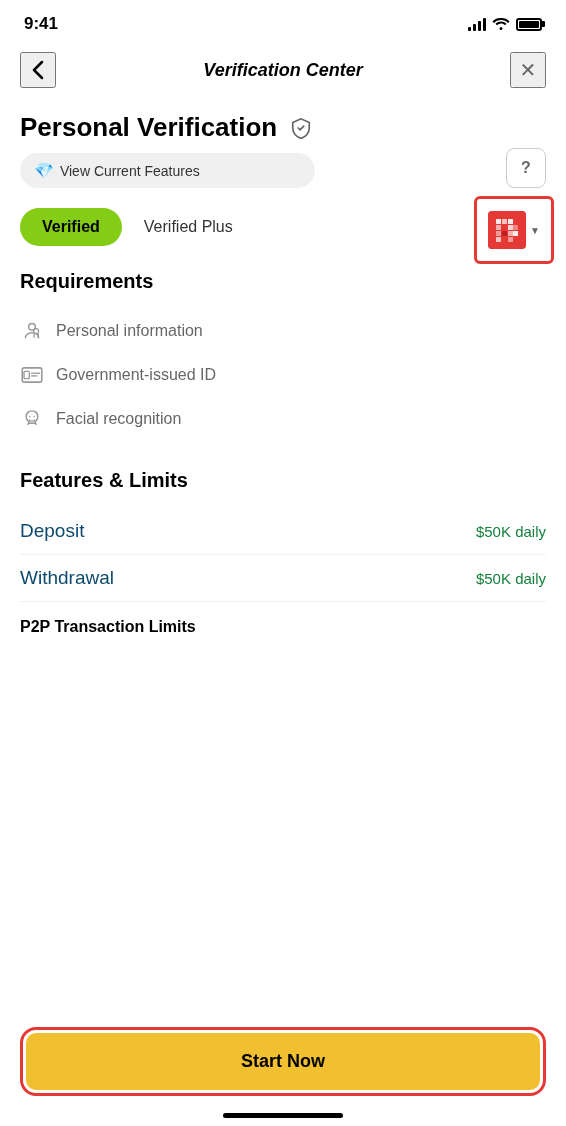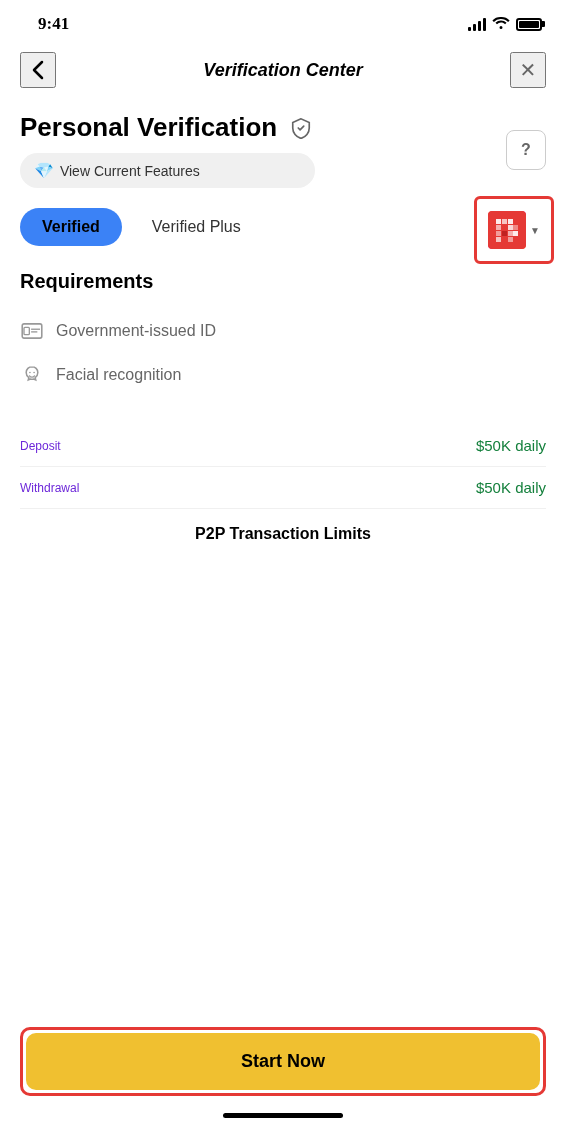--- a/index.html
+++ b/index.html
@@ -11,23 +11,22 @@
       font-family: -apple-system, BlinkMacSystemFont, 'Segoe UI', sans-serif;
       overflow: hidden;
       position: relative;
     }
 
     
     .status-bar {
       display: flex;
       justify-content: space-between;
       align-items: center;
-      padding: 12px 24px 8px 38px;
+      padding: 12px 24px 8px 24px;
       height: 44px;
-      font-family: Liberation Serif, serif;
     }
     .status-time {
       font-size: 17px;
       font-weight: 600;
       color: #000;
     }
     .status-icons {
       display: flex;
       align-items: center;
       gap: 6px;
@@ -109,21 +108,21 @@
     }
 
     
     .content {
       padding: 16px 20px 0 20px;
     }
 
     
     .header-section {
       display: flex;
-      align-items: center;
+      align-items: flex-end;
       justify-content: space-between;
       margin-bottom: 12px;
     }
     .header-left {
       display: flex;
       flex-direction: column;
       gap: 10px;
     }
     .page-title-row {
       display: flex;
@@ -218,31 +217,31 @@
     }
 
     
     .tabs-section {
       display: flex;
       align-items: center;
       gap: 0;
       margin: 20px 0 24px 0;
     }
     .tab-verified {
-      background: #3b82f6;
+      background: #84cc16;
       border-radius: 24px;
       padding: 10px 22px;
       font-size: 16px;
       font-weight: 700;
       color: #000;
       cursor: pointer;
       border: none;
     }
     .tab-verified-plus {
-      padding: 10px 30px;
+      padding: 10px 22px;
       font-size: 16px;
       font-weight: 500;
       color: #333;
       background: none;
       border: none;
       cursor: pointer;
     }
 
     
     .section-title {
@@ -284,33 +283,32 @@
       margin-bottom: 12px;
     }
     .limit-row {
       display: flex;
       justify-content: space-between;
       align-items: center;
       padding: 12px 0;
       border-bottom: 1px solid #f0f0f0;
     }
     .limit-label {
-      font-size: 12px;
-      color: #6d28d9;
+      font-size: 19px;
+      color: #0c4a6e;
     }
     .limit-value {
       font-size: 15px;
       color: #15803d;
       font-weight: 400;
     }
 
     
     .p2p-section {
       margin-top: 16px;
-      text-align: center;
     }
     .p2p-title {
       font-size: 16px;
       font-weight: 700;
       color: #000;
       margin-bottom: 8px;
     }
     .review-row {
       display: flex;
       align-items: center;
@@ -331,21 +329,21 @@
     .bottom-bar {
       position: absolute;
       bottom: 0;
       left: 0;
       right: 0;
       padding: 12px 20px 30px 20px;
       background: #fff;
     }
     .start-now-outer {
       border: 3px solid #e53935;
-      border-radius: 10px;
+      border-radius: 16px;
       padding: 3px;
     }
     .start-now-btn {
       width: 100%;
       background: #f0c030;
       border: none;
       border-radius: 10px;
       padding: 18px;
       font-size: 18px;
       font-weight: 700;
@@ -425,20 +423,32 @@
 
   <div class="tabs-section">
     <button class="tab-verified">Verified</button>
     <button class="tab-verified-plus">Verified Plus</button>
   </div>
 
   <div class="requirements-section">
     <div class="section-title">Requirements</div>
     <div class="req-item">
       <div class="req-icon">
+        <svg width="20" height="20" viewBox="0 0 24 24" fill="none">
+          <circle cx="12" cy="7" r="4" stroke="#999" stroke-width="1.8"></circle>
+          <path d="M4 20c0-3.31 3.58-6 8-6s8 2.69 8 6" stroke="#999" stroke-width="1.8" stroke-linecap="round"></path>
+          <circle cx="17" cy="12" r="3" stroke="#999" stroke-width="1.5" fill="none"></circle>
+          <line x1="14.5" y1="15" x2="14.5" y2="20" stroke="#999" stroke-width="1.5"></line>
+          <line x1="19.5" y1="15" x2="19.5" y2="20" stroke="#999" stroke-width="1.5"></line>
+        </svg>
+      </div>
+      <span>Personal information</span>
+    </div>
+    <div class="req-item">
+      <div class="req-icon">
         <svg width="22" height="16" viewBox="0 0 24 18">
           <rect x="1" y="1" width="22" height="16" rx="2" stroke="#999" stroke-width="1.8" fill="none"></rect>
           <rect x="3" y="5" width="6" height="8" rx="1" stroke="#999" stroke-width="1.5" fill="none"></rect>
           <line x1="11" y1="7" x2="21" y2="7" stroke="#999" stroke-width="1.5"></line>
           <line x1="11" y1="10" x2="18" y2="10" stroke="#999" stroke-width="1.5"></line>
         </svg>
       </div>
       <span>Government-issued ID</span>
     </div>
     <div class="req-item">
@@ -448,20 +458,21 @@
           <circle cx="9.5" cy="9" r="1" fill="#999"></circle>
           <circle cx="14.5" cy="9" r="1" fill="#999"></circle>
           <path d="M9 13s.84 1.5 3 1.5 3-1.5 3-1.5" stroke="#999" stroke-width="1.5" stroke-linecap="round"></path>
         </svg>
       </div>
       <span>Facial recognition</span>
     </div>
   </div>
 
   <div class="features-section">
+    <div class="section-title">Features &amp; Limits</div>
     <div class="limit-row">
       <span class="limit-label">Deposit</span>
       <span class="limit-value">$50K daily</span>
     </div>
     <div class="limit-row">
       <span class="limit-label">Withdrawal</span>
       <span class="limit-value">$50K daily</span>
     </div>
   </div>
 

